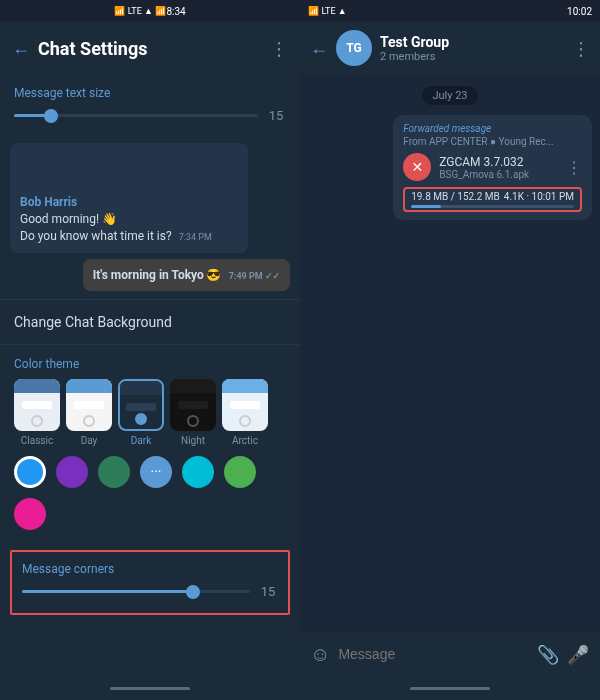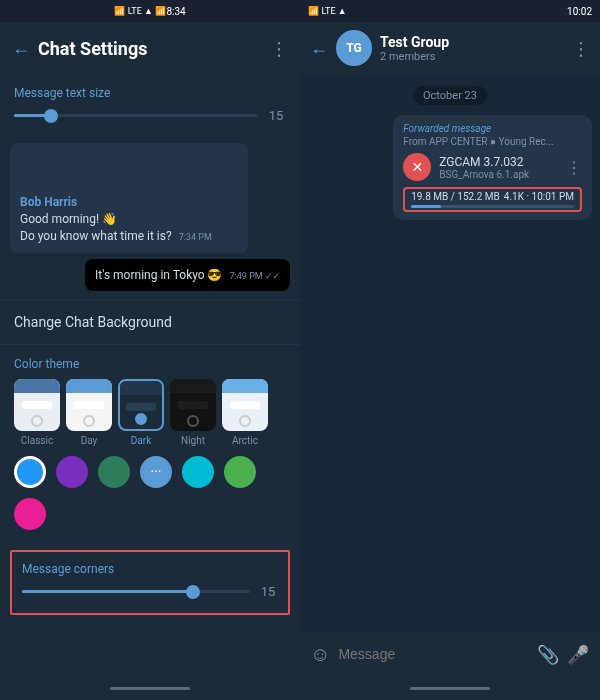--- a/index.html
+++ b/index.html
@@ -167,26 +167,27 @@
       line-height: 1.4;
     }
 
     .msg-time {
       font-size: 9px;
       color: #7a8fa6;
       margin-left: 4px;
     }
 
     .msg-sent {
-      background: #000000;
+      background: #404040;
       padding: 8px 10px;
       border-radius: 8px;
       margin-left: auto;
       max-width: 85%;
       text-align: right;
+      font-weight: bold;
     }
 
     .messages-area {
       padding: 8px 10px;
     }
 
     
     .settings-divider {
       border: none;
       border-top: 1px solid #253549;
@@ -649,21 +650,21 @@
       <span class="back-btn">←</span>
       <div class="chat-avatar">TG</div>
       <div class="chat-info">
         <div class="chat-name">Test Group</div>
         <div class="chat-members">2 members</div>
       </div>
       <span class="header-menu">⋮</span>
     </div>
 
     <div class="chat-bg">
-      <div class="date-badge">October 23</div>
+      <div class="date-badge">July 23</div>
 
       <div class="forwarded-msg">
         <div class="forwarded-label">Forwarded message</div>
         <div class="forwarded-from">From APP CENTER ● Young Rec...</div>
         <div class="file-row">
           <div class="cancel-btn">✕</div>
           <div class="file-info">
             <div class="file-name">ZGCAM 3.7.032</div>
             <div class="file-sub">BSG_Arnova 6.1.apk</div>
           </div>

